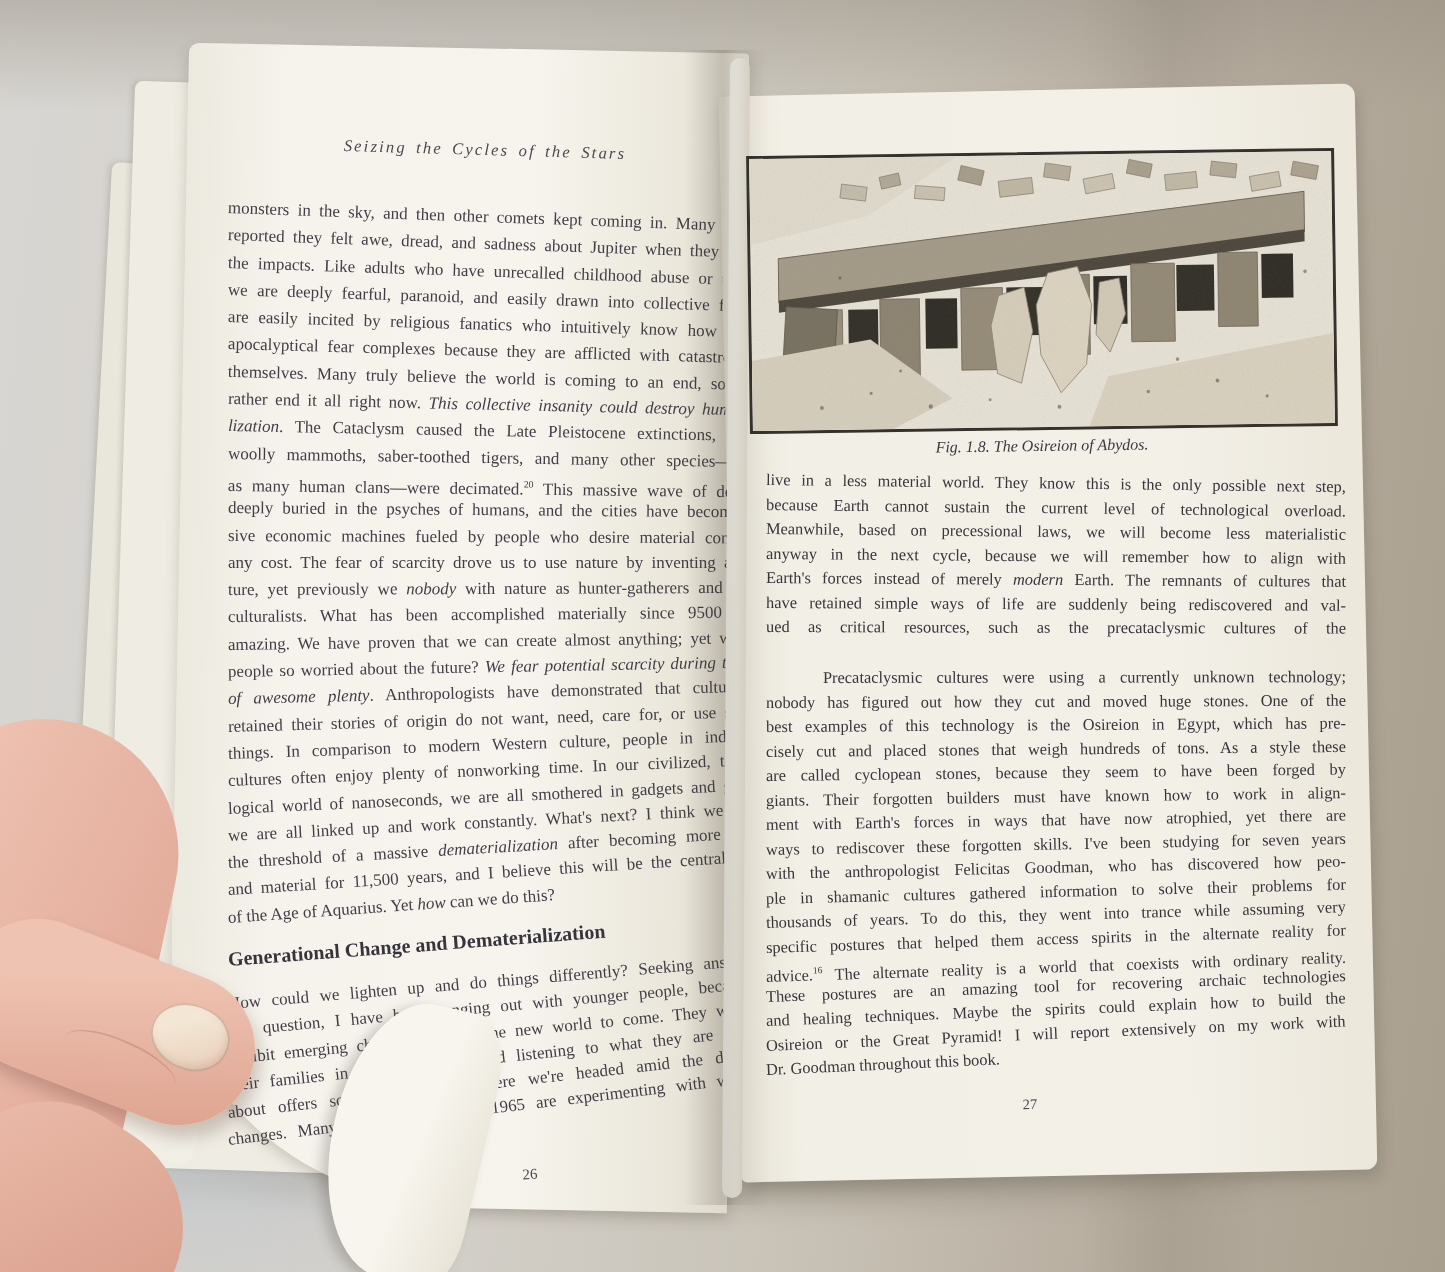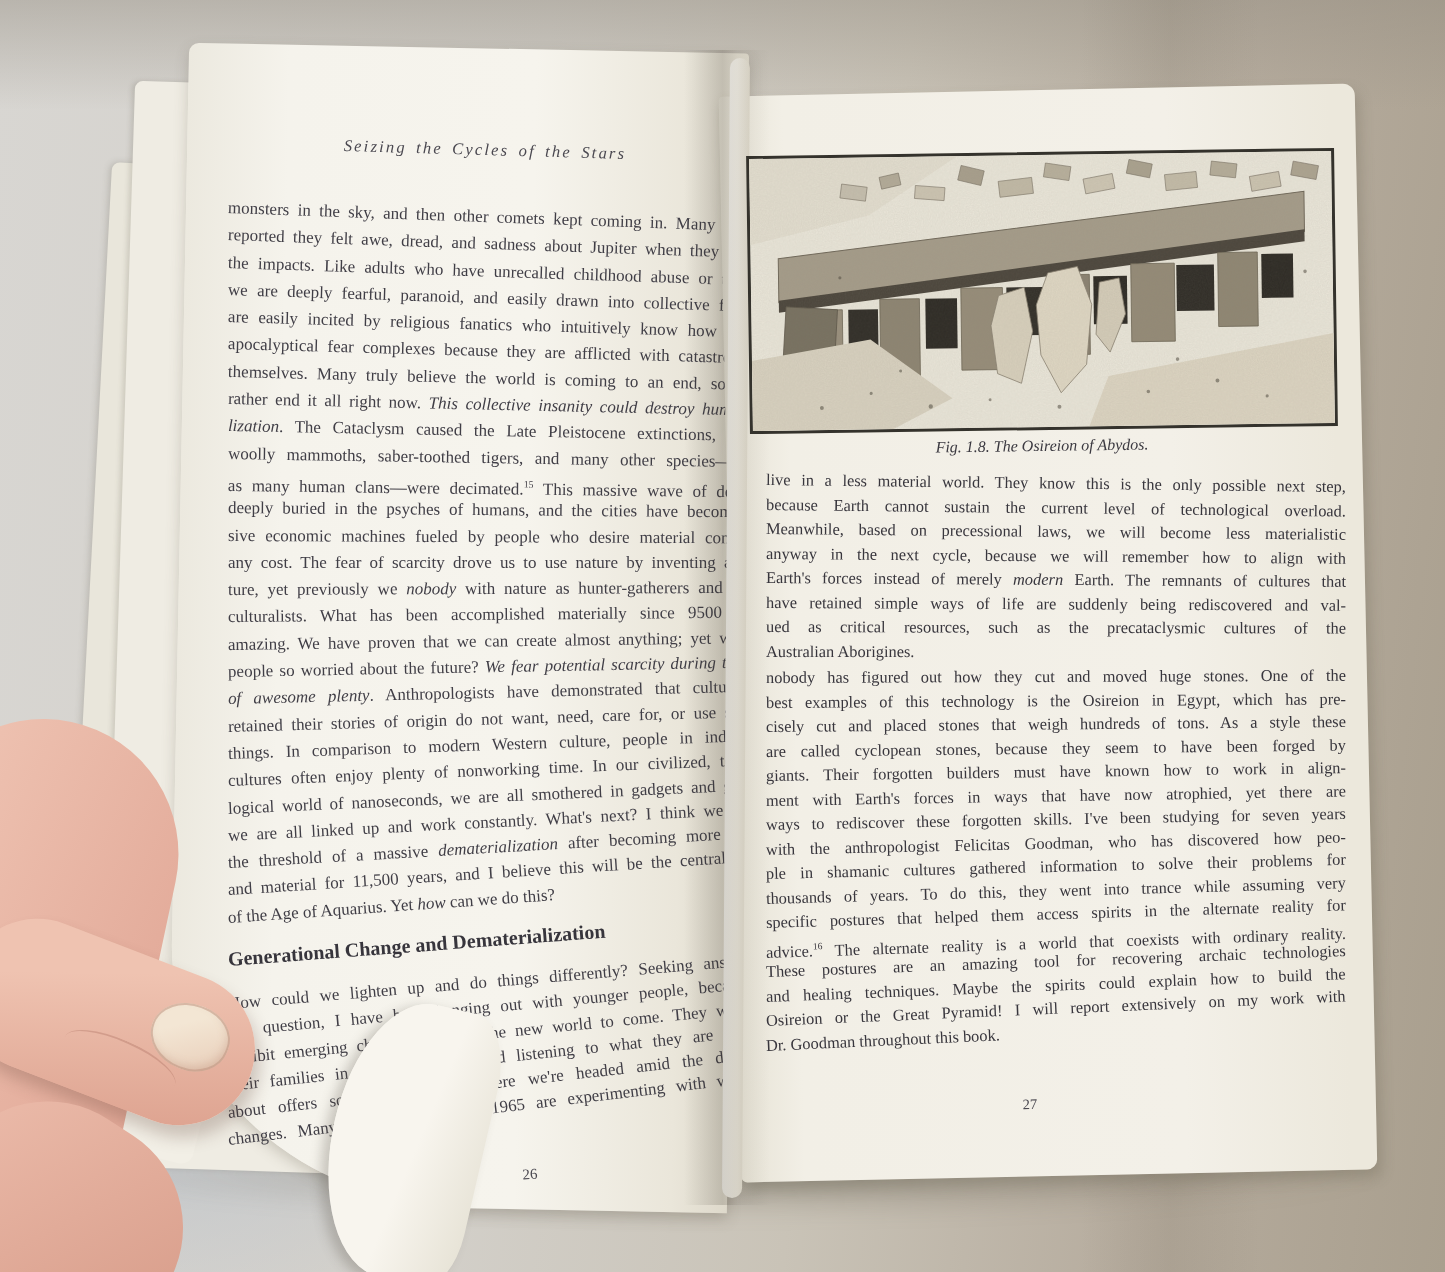--- a/index.html
+++ b/index.html
@@ -117,21 +117,21 @@
       <div class="line" style="transform: rotate(2deg);">monsters in the sky, and then other comets kept coming in. Many pe</div>
       <div class="line" style="transform: rotate(1.97deg);">reported they felt awe, dread, and sadness about Jupiter when they w</div>
       <div class="line" style="transform: rotate(1.9deg);">the impacts. Like adults who have unrecalled childhood abuse or tra</div>
       <div class="line" style="transform: rotate(1.81deg);">we are deeply fearful, paranoid, and easily drawn into collective fea</div>
       <div class="line" style="transform: rotate(1.7deg);">are easily incited by religious fanatics who intuitively know how to</div>
       <div class="line" style="transform: rotate(1.57deg);">apocalyptical fear complexes because they are afflicted with catastrop</div>
       <div class="line" style="transform: rotate(1.42deg);">themselves. Many truly believe the world is coming to an end, so t</div>
       <div class="line" style="transform: rotate(1.26deg);">rather end it all right now. <em>This collective insanity could destroy huma</em></div>
       <div class="line" style="transform: rotate(1.09deg);"><em>lization</em>. The Cataclysm caused the Late Pleistocene extinctions, w</div>
       <div class="line" style="transform: rotate(0.9deg);">woolly mammoths, saber-toothed tigers, and many other species—a</div>
-      <div class="line" style="transform: rotate(0.7deg);">as many human clans—were decimated.<sup>15</sup> This massive wave of dea</div>
+      <div class="line" style="transform: rotate(0.7deg);">as many human clans—were decimated.<sup>20</sup> This massive wave of dea</div>
       <div class="line" style="transform: rotate(0.48deg);">deeply buried in the psyches of humans, and the cities have become</div>
       <div class="line" style="transform: rotate(0.26deg);">sive economic machines fueled by people who desire material comf</div>
       <div class="line" style="transform: rotate(0.02deg);">any cost. The fear of scarcity drove us to use nature by inventing ag</div>
       <div class="line" style="transform: rotate(-0.23deg);">ture, yet previously we <em>nobody</em> with nature as hunter-gatherers and h</div>
       <div class="line" style="transform: rotate(-0.49deg);">culturalists. What has been accomplished materially since 9500 i</div>
       <div class="line" style="transform: rotate(-0.76deg);">amazing. We have proven that we can create almost anything; yet wh</div>
       <div class="line" style="transform: rotate(-1.04deg);">people so worried about the future? <em>We fear potential scarcity during thi</em></div>
       <div class="line" style="transform: rotate(-1.34deg);"><em>of awesome plenty</em>. Anthropologists have demonstrated that culture</div>
       <div class="line" style="transform: rotate(-1.64deg);">retained their stories of origin do not want, need, care for, or use so</div>
       <div class="line" style="transform: rotate(-1.95deg);">things. In comparison to modern Western culture, people in indig</div>
@@ -232,24 +232,24 @@
   <div class="abs figure-caption">Fig. 1.8. The Osireion of Abydos.</div>
 
   <div class="abs rp-para1">
       <div class="line" style="transform: rotate(0.7deg);">live in a less material world. They know this is the only possible next step,</div>
       <div class="line" style="transform: rotate(0.65deg);">because Earth cannot sustain the current level of technological overload.</div>
       <div class="line" style="transform: rotate(0.57deg);">Meanwhile, based on precessional laws, we will become less materialistic</div>
       <div class="line" style="transform: rotate(0.48deg);">anyway in the next cycle, because we will remember how to align with</div>
       <div class="line" style="transform: rotate(0.38deg);">Earth's forces instead of merely <em>modern</em> Earth. The remnants of cultures that</div>
       <div class="line" style="transform: rotate(0.27deg);">have retained simple ways of life are suddenly being rediscovered and val-</div>
       <div class="line" style="transform: rotate(0.16deg);">ued as critical resources, such as the precataclysmic cultures of the</div>
-      <div class="line para-end" style="transform: rotate(0.03deg);">Australian Aborigines.</div>
     </div>
 
   <div class="abs rp-para2">
+      <div class="line" style="transform: rotate(-0.09deg);">&nbsp;&nbsp;&nbsp;&nbsp;Precataclysmic cultures were using a currently unknown technology;</div>
       <div class="line" style="transform: rotate(-0.22deg);">nobody has figured out how they cut and moved huge stones. One of the</div>
       <div class="line" style="transform: rotate(-0.36deg);">best examples of this technology is the Osireion in Egypt, which has pre-</div>
       <div class="line" style="transform: rotate(-0.5deg);">cisely cut and placed stones that weigh hundreds of tons. As a style these</div>
       <div class="line" style="transform: rotate(-0.64deg);">are called cyclopean stones, because they seem to have been forged by</div>
       <div class="line" style="transform: rotate(-0.79deg);">giants. Their forgotten builders must have known how to work in align-</div>
       <div class="line" style="transform: rotate(-0.94deg);">ment with Earth's forces in ways that have now atrophied, yet there are</div>
       <div class="line" style="transform: rotate(-1.09deg);">ways to rediscover these forgotten skills. I've been studying for seven years</div>
       <div class="line" style="transform: rotate(-1.25deg);">with the anthropologist Felicitas Goodman, who has discovered how peo-</div>
       <div class="line" style="transform: rotate(-1.41deg);">ple in shamanic cultures gathered information to solve their problems for</div>
       <div class="line" style="transform: rotate(-1.57deg);">thousands of years. To do this, they went into trance while assuming very</div>

